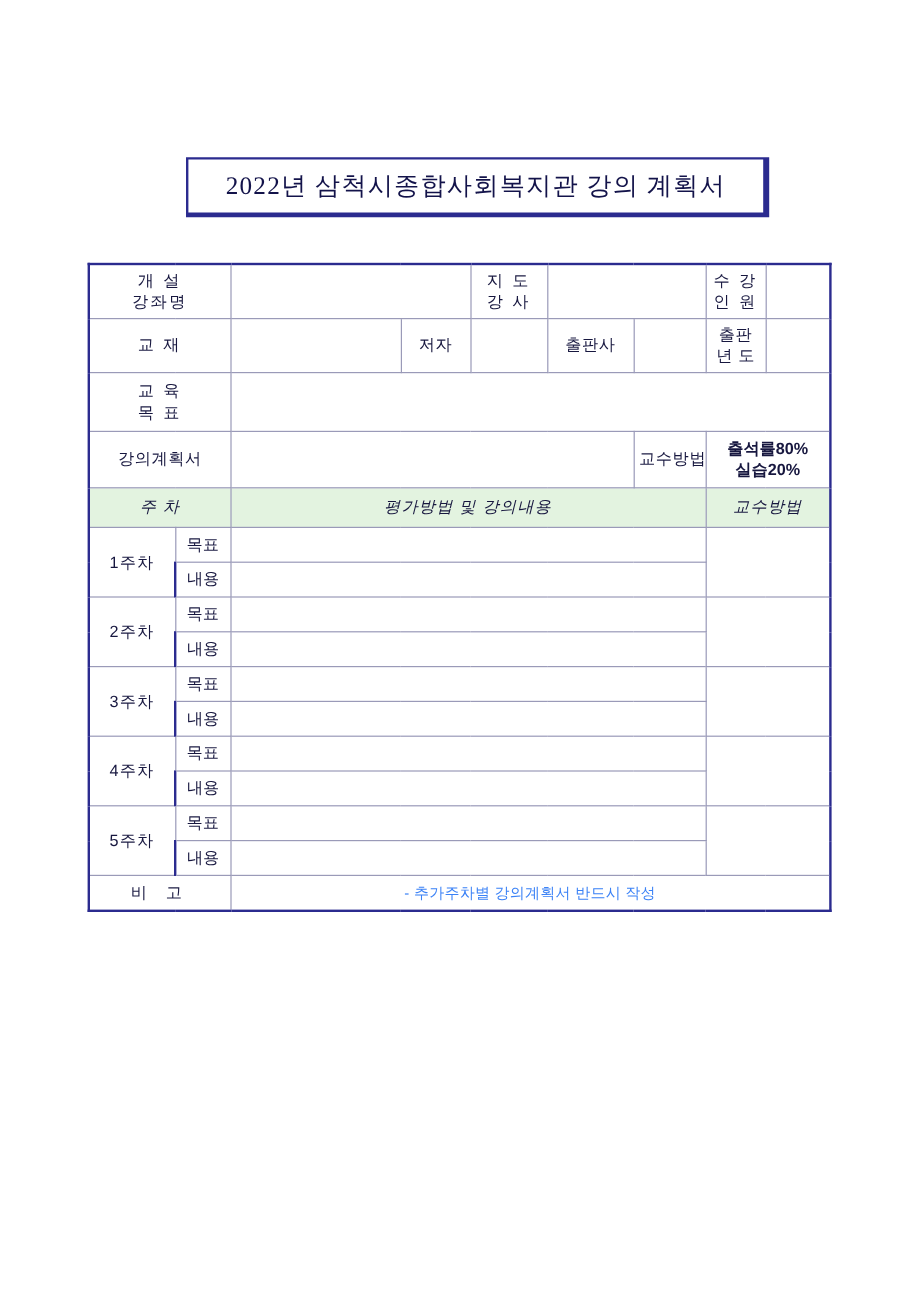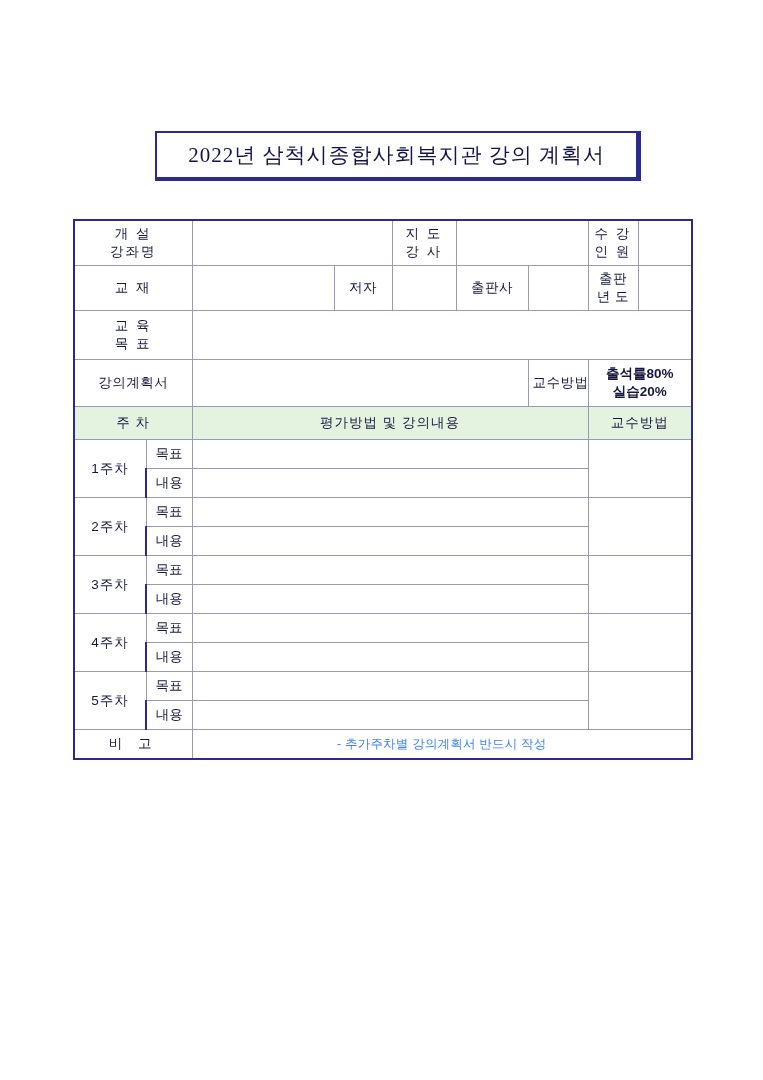--- a/index.html
+++ b/index.html
@@ -73,21 +73,21 @@
     height: 28px;
   }
   .outer-left  { border-left: 2px solid #2b2b8f !important; }
   .outer-right { border-right: 2px solid #2b2b8f !important; }
   .outer-top   { border-top: 2px solid #2b2b8f !important; }
   .outer-bottom{ border-bottom: 2px solid #2b2b8f !important; }
 
   .lbl { letter-spacing: 2px; white-space: nowrap; }
   .lbl-tight { letter-spacing: 0.5px; white-space: nowrap; }
   .two-line { line-height: 1.35; }
-  .green-row td { background: #e3f3e0; }
+  .green-row td { background: #e3f3e0; font-style: italic; }
   .blank { background: #ffffff; }
   .small { font-size: 12.5px; font-weight: bold; }
   .center-head { font-size: 14px; letter-spacing: 1px; }
   .goal-cell { font-size: 13px; }
   .note-label { letter-spacing: 6px; }
   .note-text {
     color: #3b82f6;
     font-size: 12.5px;
     text-align: left;
     letter-spacing: 0.2px;

